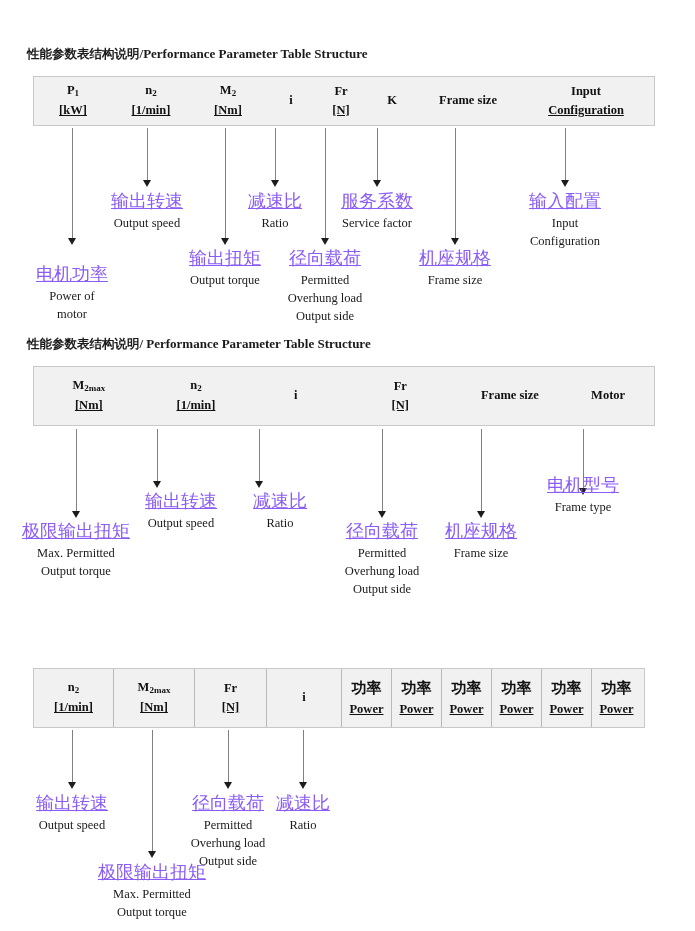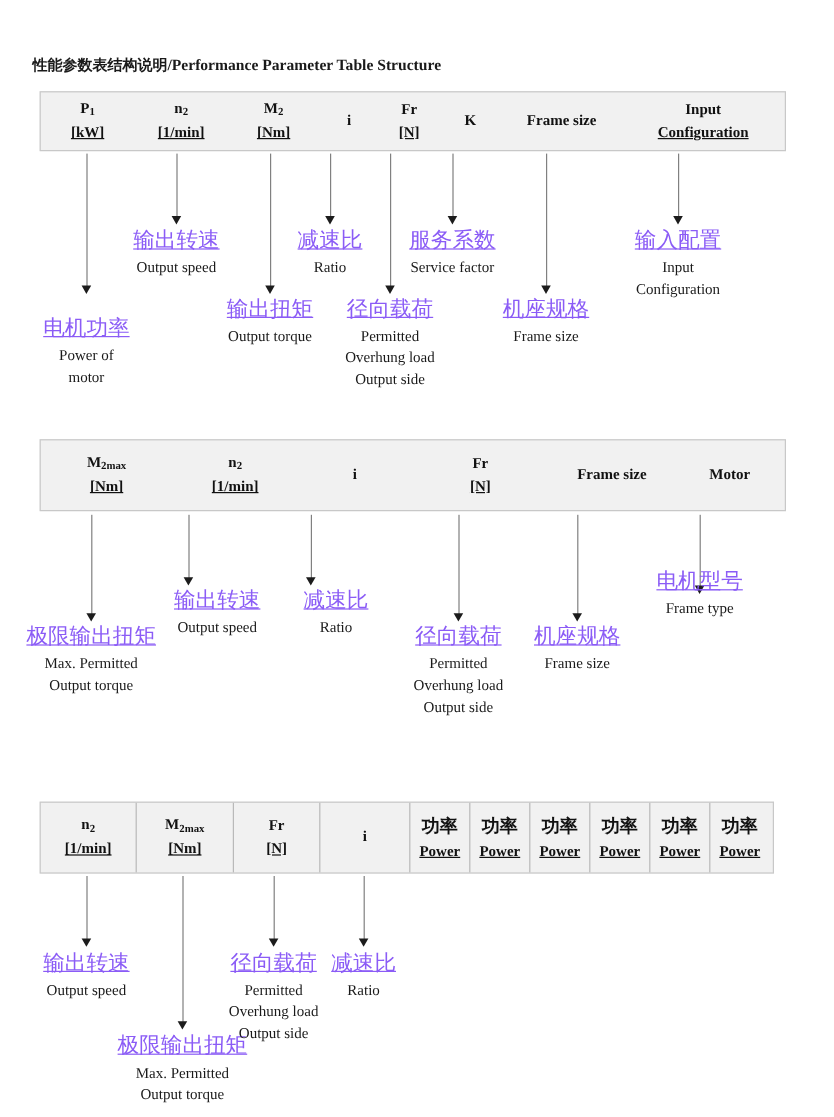--- a/index.html
+++ b/index.html
@@ -227,20 +227,24 @@
   <div class="note" style="left:455px; top:245px;">
     <span class="cn">机座规格</span>
     <span class="en">Frame size</span>
   </div>
   <div class="note" style="left:565px; top:188px;">
     <span class="cn">输入配置</span>
     <span class="en">Input</span>
     <span class="en">Configuration</span>
   </div>
 
+  <div class="sec-head" style="top:336px;">
+    <span class="cn">性能参数表结构说明</span><span class="en">/</span>
+    <span class="en">Performance Parameter Table Structure</span>
+  </div>
 
   <div class="tbl" style="left:33px; top:366px; width:622px; height:60px;">
     <div class="cell" style="width:110px;">
       <div><span>M</span><span class="sub">2max</span></div>
       <div class="unit">[Nm]</div>
     </div>
     <div class="cell" style="width:105px;">
       <div><span>n</span><span class="sub">2</span></div>
       <div class="unit">[1/min]</div>
     </div>

